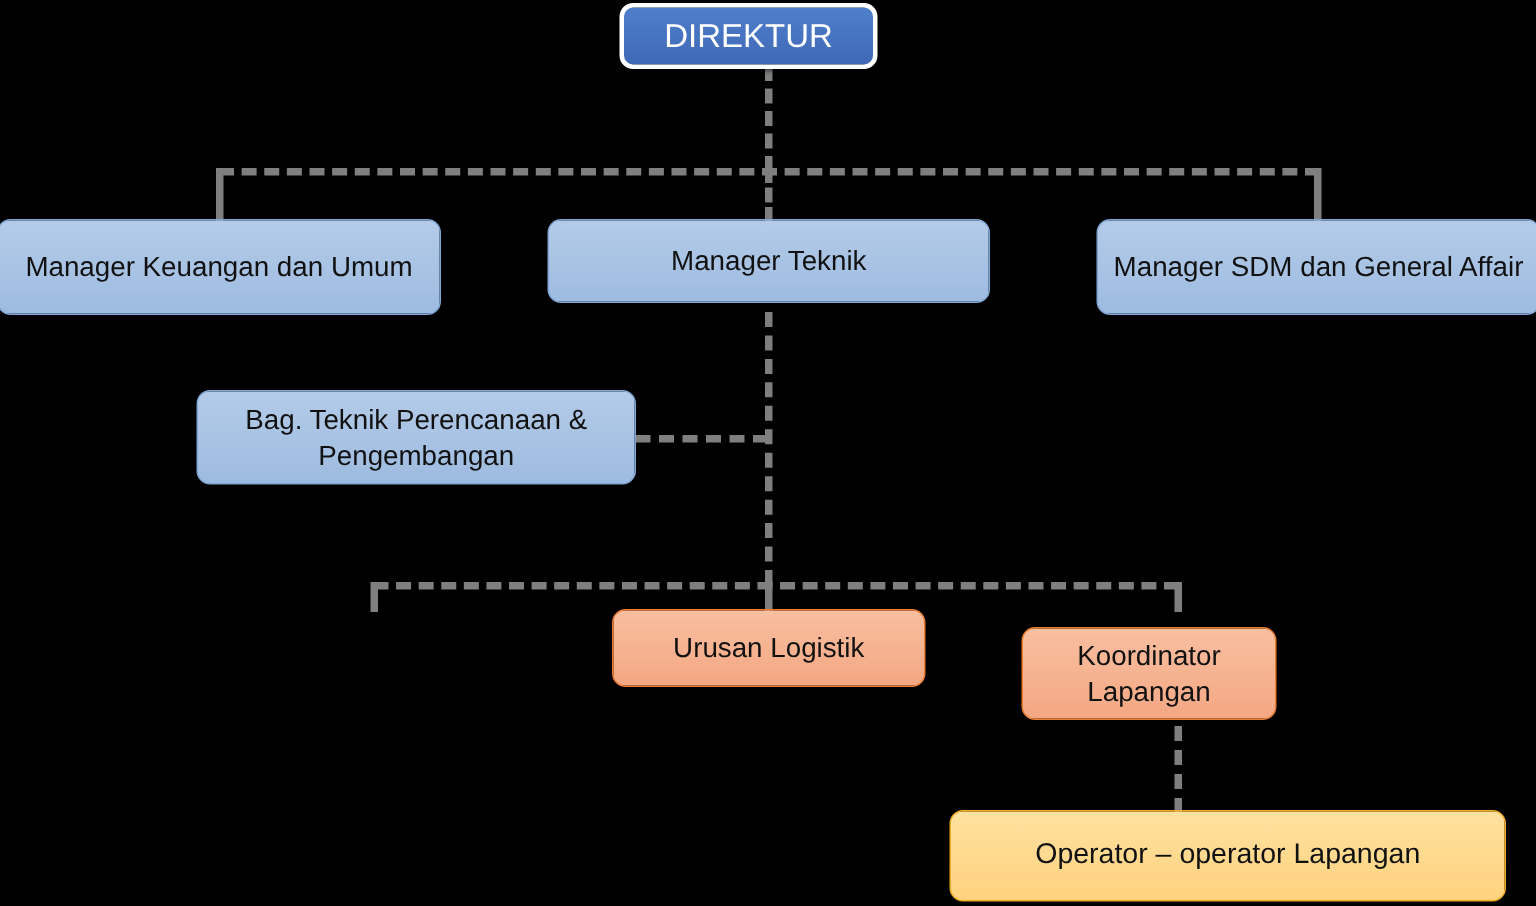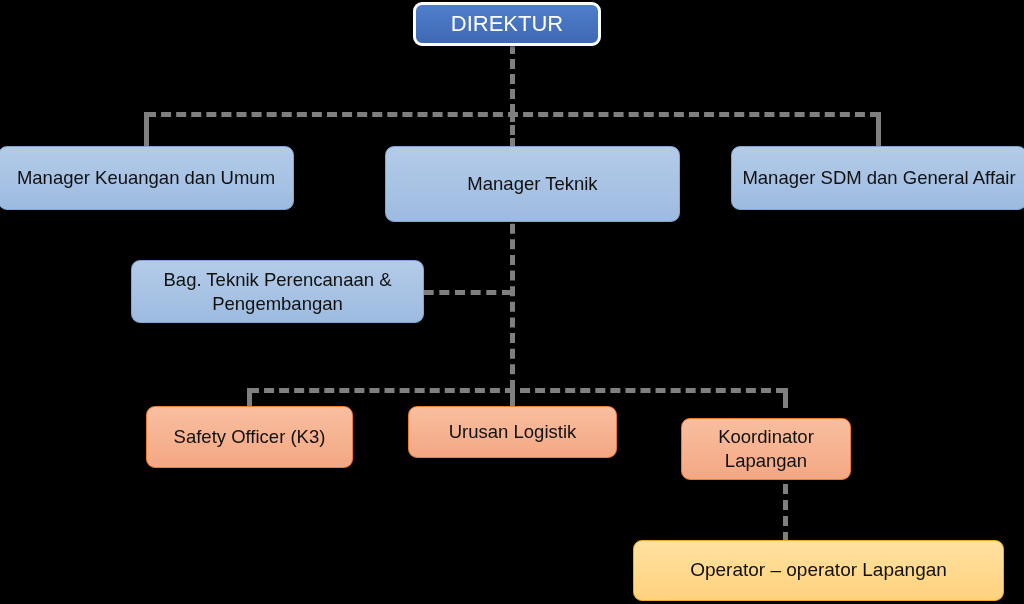--- a/index.html
+++ b/index.html
@@ -102,31 +102,30 @@
   <div class="conn h" style="left:249px; top:388px; width:537px;"></div>
 
   <div class="conn v-solid" style="left:247px; top:388px; height:20px;"></div>
 
   <div class="conn v" style="left:510px; top:388px; height:20px;"></div>
 
   <div class="conn v-solid" style="left:783px; top:388px; height:20px;"></div>
 
   <div class="conn v" style="left:783px; top:468px; height:74px;"></div>
 
-  <div class="node level-director" style="left:413px; top:2px; width:188px; height:44px;">DIREKTUR</div>
+  <div class="node level-director" style="left:413px; top:2px; width:172px; height:44px;">DIREKTUR</div>
 
   <div class="node level-manager" style="left:-2px; top:146px; width:296px; height:64px;">Manager Keuangan dan Umum</div>
 
-  <div class="node level-manager" style="left:365px; top:146px; width:295px; height:76px;margin-left:20px;">Manager Teknik</div>
+  <div class="node level-manager" style="left:365px; top:146px; width:295px; height:56px;">Manager Teknik</div>
 
   <div class="node level-manager" style="left:731px; top:146px; width:296px; height:64px;">Manager SDM dan General Affair</div>
 
   <div class="node level-manager" style="left:131px; top:260px; width:293px; height:63px;">Bag. Teknik Perencanaan &amp; Pengembangan</div>
 
-  <div class="node level-unit" style="left:146px; top:406px; width:207px; height:62px;">Safety Officer (K3)</div>
 
   <div class="node level-unit" style="left:408px; top:406px; width:209px; height:52px;">Urusan Logistik</div>
 
   <div class="node level-unit" style="left:681px; top:418px; width:170px; height:62px;">Koordinator Lapangan</div>
 
   <div class="node level-operator" style="left:633px; top:540px; width:371px; height:61px;">Operator – operator Lapangan</div>
 
 </div>
 
 </body></html>

